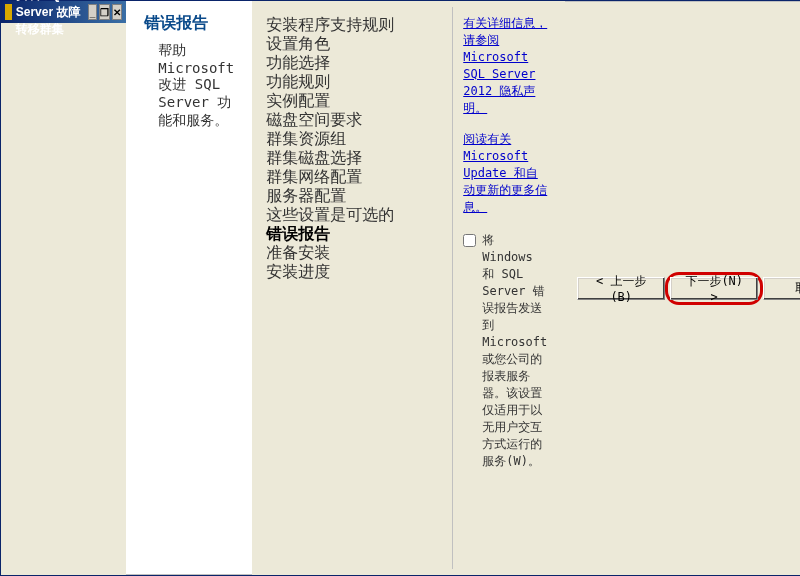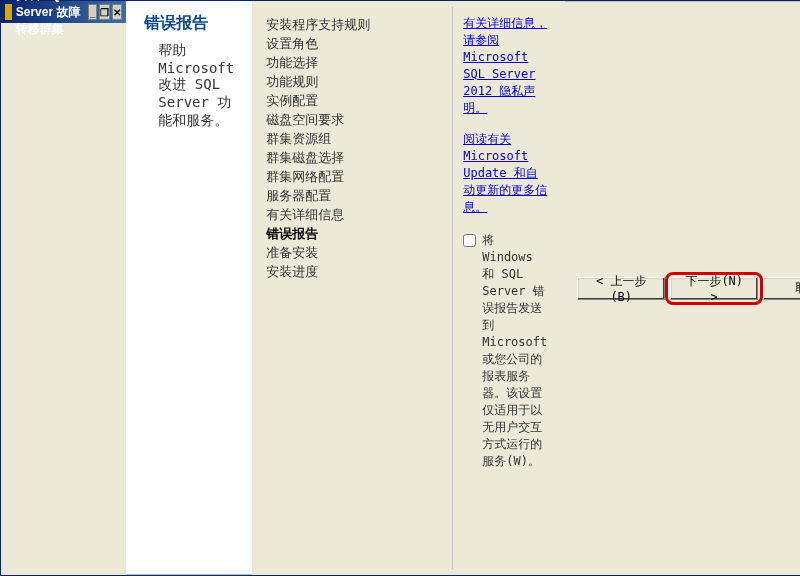--- a/index.html
+++ b/index.html
@@ -70,21 +70,21 @@
     font-family: "SimSun", monospace;
   }
   .body {
     flex: 1;
     display: flex;
     background: #ece9d8;
   }
   .sidebar {
     width: 200px;
     padding: 14px 0 0 14px;
-    font-size: 13px;
+    font-size: 16px;
     line-height: 19px;
   }
   .sidebar .navitem { color: #333; }
   .sidebar .navitem.active { font-weight: bold; color: #000; }
   .divider {
     width: 1px;
     background: #c0c0c0;
     margin: 6px 0;
   }
   .content {
@@ -126,21 +126,21 @@
     font-size: 12px;
     font-family: "SimSun", monospace;
     padding: 0 8px;
     display: flex;
     align-items: center;
     justify-content: center;
     color: #000;
   }
   .highlight-box {
     border: 3px solid #d00000;
-    border-radius: 8px;
+    border-radius: 14px;
     padding: 2px;
     display: inline-flex;
     justify-content: flex-end;
   }
 </style>
 </head>
 <body>
 
 <div class="window">
 
@@ -163,21 +163,21 @@
       <div class="navitem">安装程序支持规则</div>
       <div class="navitem">设置角色</div>
       <div class="navitem">功能选择</div>
       <div class="navitem">功能规则</div>
       <div class="navitem">实例配置</div>
       <div class="navitem">磁盘空间要求</div>
       <div class="navitem">群集资源组</div>
       <div class="navitem">群集磁盘选择</div>
       <div class="navitem">群集网络配置</div>
       <div class="navitem">服务器配置</div>
-      <div class="navitem">有关详细信息</div>
+      <div class="navitem">这些设置是可选的</div>
       <div class="navitem active">错误报告</div>
       <div class="navitem">准备安装</div>
       <div class="navitem">安装进度</div>
     </div>
 
     <div class="divider"></div>
 
     <div class="content">
       <div class="para">
         <a href="#">有关详细信息，请参阅 Microsoft SQL Server 2012 隐私声明。</a>

